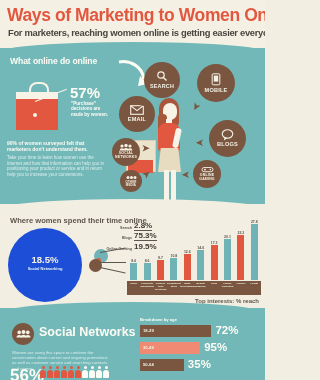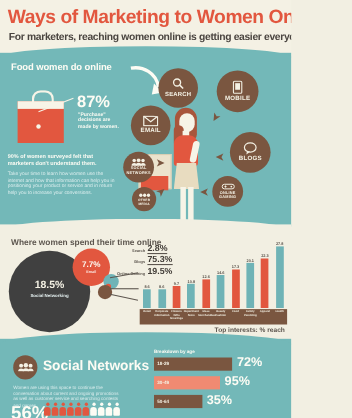--- a/index.html
+++ b/index.html
@@ -111,21 +111,21 @@
   .band2{position:absolute;left:0;top:204px;width:265px;height:104px;background:#f2efe2;}
   .band2 .wavetop{
     position:absolute;left:0;top:-5px;width:265px;height:10px;background:#f2efe2;
     border-radius:50% 50% 0 0/100% 100% 0 0;
   }
   .s2title{
     position:absolute;left:10px;top:216px;font-size:7.6px;font-weight:bold;color:#5d564f;
   }
   .bub-big{
     position:absolute;left:8px;top:228px;width:74px;height:74px;border-radius:50%;
-    background:#404040;
+    background:#1d4ed8;
   }
   .bub-big .v{position:absolute;left:0;top:26px;width:74px;text-align:center;font-size:9.5px;font-weight:bold;color:#f4f1e4;}
   .bub-big .n{position:absolute;left:0;top:38px;width:74px;text-align:center;font-size:4px;font-weight:bold;color:#e6f2f2;}
   .bub-mid{
     position:absolute;left:66px;top:226px;width:34px;height:34px;border-radius:50%;background:#e2573f;
   }
   .bub-mid .v{position:absolute;left:0;top:10px;width:34px;text-align:center;font-size:7.4px;font-weight:bold;color:#fdfcf4;}
   .bub-mid .n{position:absolute;left:0;top:19px;width:34px;text-align:center;font-size:3.4px;font-weight:bold;color:#fae3dd;}
   .bub-s1{position:absolute;left:94px;top:249px;width:14px;height:14px;border-radius:50%;background:#6fb3b6;}
   .bub-s2{position:absolute;left:96px;top:258px;width:5px;height:5px;border-radius:50%;background:#e2573f;}
@@ -179,30 +179,30 @@
 <div class="page">
 
   <div class="header">
     <div class="title">Ways of Marketing to Women Online</div>
     <div class="subtitle">For marketers, reaching women online is getting easier everyday.</div>
   </div>
 
   <div class="band1">
     <div class="wavetop"></div>
   </div>
-  <div class="s1title">Food women do online</div>
+  <div class="s1title">What online do online</div>
 
   <div class="bag">
     <div class="body"></div>
       <div class="top"></div>
       <div class="handle"></div>
   </div>
   <div class="bagline"></div>
   <div class="bagdot"></div>
-  <div class="p80">87%</div>
+  <div class="p80">57%</div>
   <div class="p80sub">"Purchase" decisions are made by women.</div>
 
   <div class="s1stat">90% of women surveyed felt that marketers don't understand them.</div>
   <div class="s1body">Take your time to learn how women use the internet and how that information can help you in positioning your product or service and in return help you to increase your conversions.</div>
 
   <svg class="bigarrow" viewBox="0 0 30 28">
     <path d="M1 2 C12 0, 24 6, 26 19" stroke="#fdfcf4" stroke-width="3" fill="none"></path>
     <polygon points="22,16 30,24 20,26" fill="#fdfcf4"></polygon>
   </svg>
 
@@ -291,24 +291,20 @@
   <div class="arrow" style="left:182px;top:170px;transform:rotate(180deg);">➤</div>
 
   <div class="band2">
     <div class="wavetop"></div>
   </div>
   <div class="s2title">Where women spend their time online</div>
 
   <div class="bub-big">
     <div class="v">18.5%</div>
     <div class="n">Social Networking</div>
-  </div>
-  <div class="bub-mid">
-    <div class="v">7.7%</div>
-    <div class="n">Email</div>
   </div>
   <div class="bub-s1"></div>
   <div class="bub-s2"></div>
   <div class="bub-s3"></div>
 
   <div class="leader" style="left:100px;top:252px;width:26px;transform:rotate(-10deg);transform-origin:left center;"></div>
   <div class="leader" style="left:100px;top:262px;width:26px;"></div>
   <div class="leader" style="left:100px;top:267px;width:26px;transform:rotate(12deg);transform-origin:left center;"></div>
 
   <div class="sl" style="left:108px;top:226px;width:24px;">Search</div>

